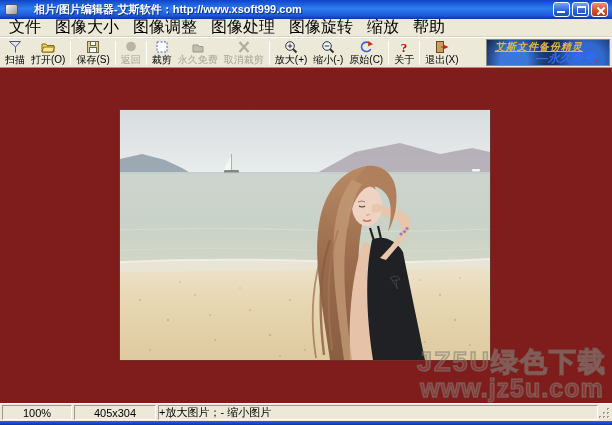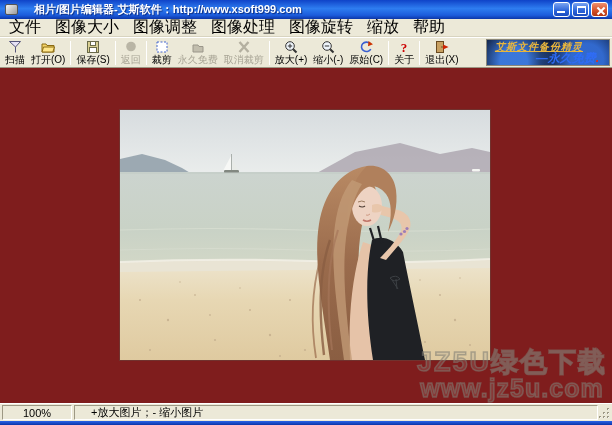--- a/index.html
+++ b/index.html
@@ -85,21 +85,21 @@
   .statusbar {
     height:18px; flex:0 0 18px; background:#ece9d8; border-top:1px solid #fff;
     display:flex; align-items:center; font-size:11px; padding:1px 2px; gap:2px; position:relative;
   }
   .scell {
     height:15px; border:1px solid; border-color:#9d9884 #fff #fff #9d9884;
     display:flex; align-items:center; justify-content:center; background:#ece9d8;
   }
   .scell.c1 { width:70px; flex:0 0 70px;text-align:right; }
   .scell.c2 { width:82px; flex:0 0 82px; }
-  .scell.c3 { flex:1 1 auto; justify-content:flex-start; padding-left:16px; margin-right:12px; }
+  .scell.c3 { flex:1 1 auto; justify-content:flex-start; padding-left:0; margin-right:12px; }
   .grip { position:absolute; right:1px; bottom:1px; width:13px; height:13px; cursor:nwse-resize; }
   
   .bottom-edge { height:4px; flex:0 0 4px; background:linear-gradient(180deg,#2a63e8,#0a34a8); }
 </style>
 </head>
 <body>
 
 <div class="window">
 
   <div class="titlebar">
@@ -353,20 +353,21 @@
     </div>
 
     <div class="watermark">
       <div class="w1">JZ5U绿色下载</div>
       <div class="w2">www.jz5u.com</div>
     </div>
   </div>
 
   <div class="statusbar">
     <div class="scell c1">100%</div>
+    <div class="scell c2">405x304</div>
     <div class="scell c3">+放大图片；- 缩小图片</div>
     <svg class="grip" viewBox="0 0 13 13">
       <g fill="#9d9884">
         <rect x="9" y="1" width="2" height="2"></rect>
           <rect x="9" y="5" width="2" height="2"></rect>
           <rect x="5" y="5" width="2" height="2"></rect>
         <rect x="9" y="9" width="2" height="2"></rect>
           <rect x="5" y="9" width="2" height="2"></rect>
           <rect x="1" y="9" width="2" height="2"></rect>
       </g>

